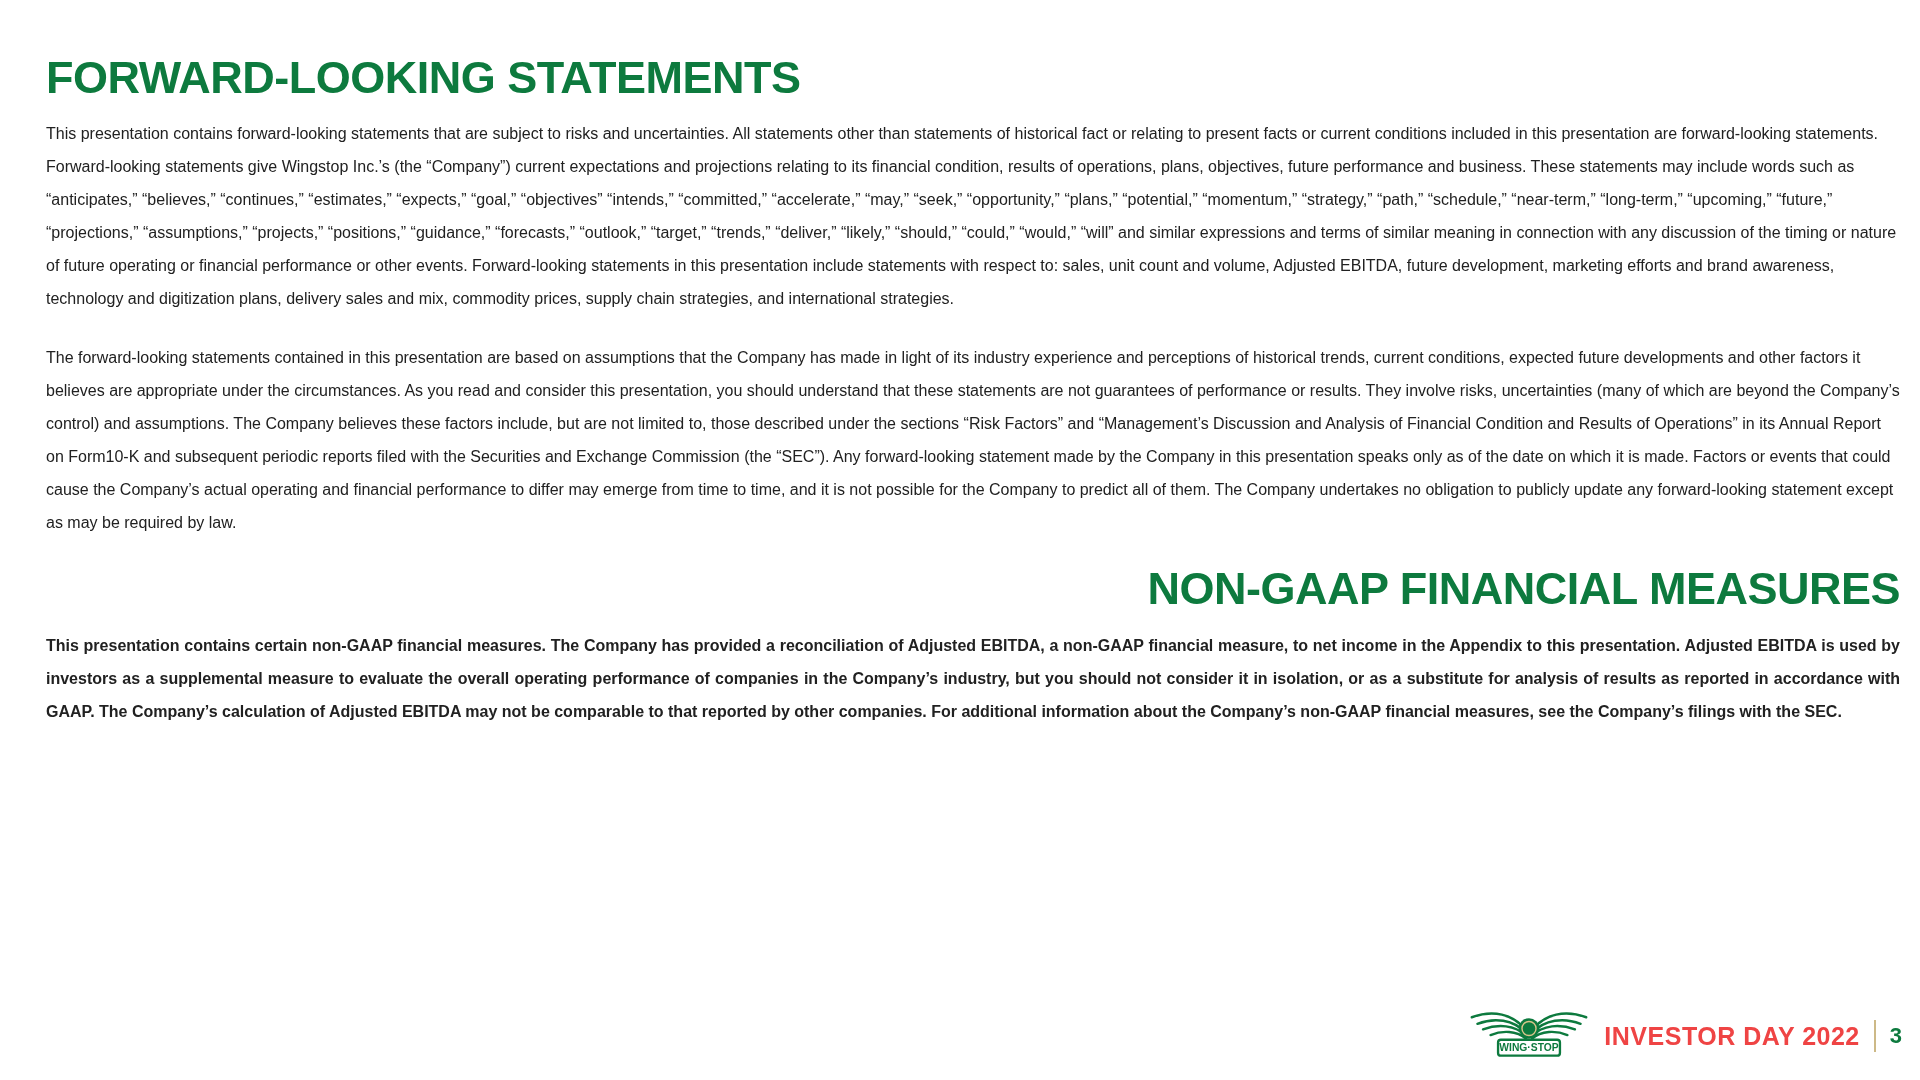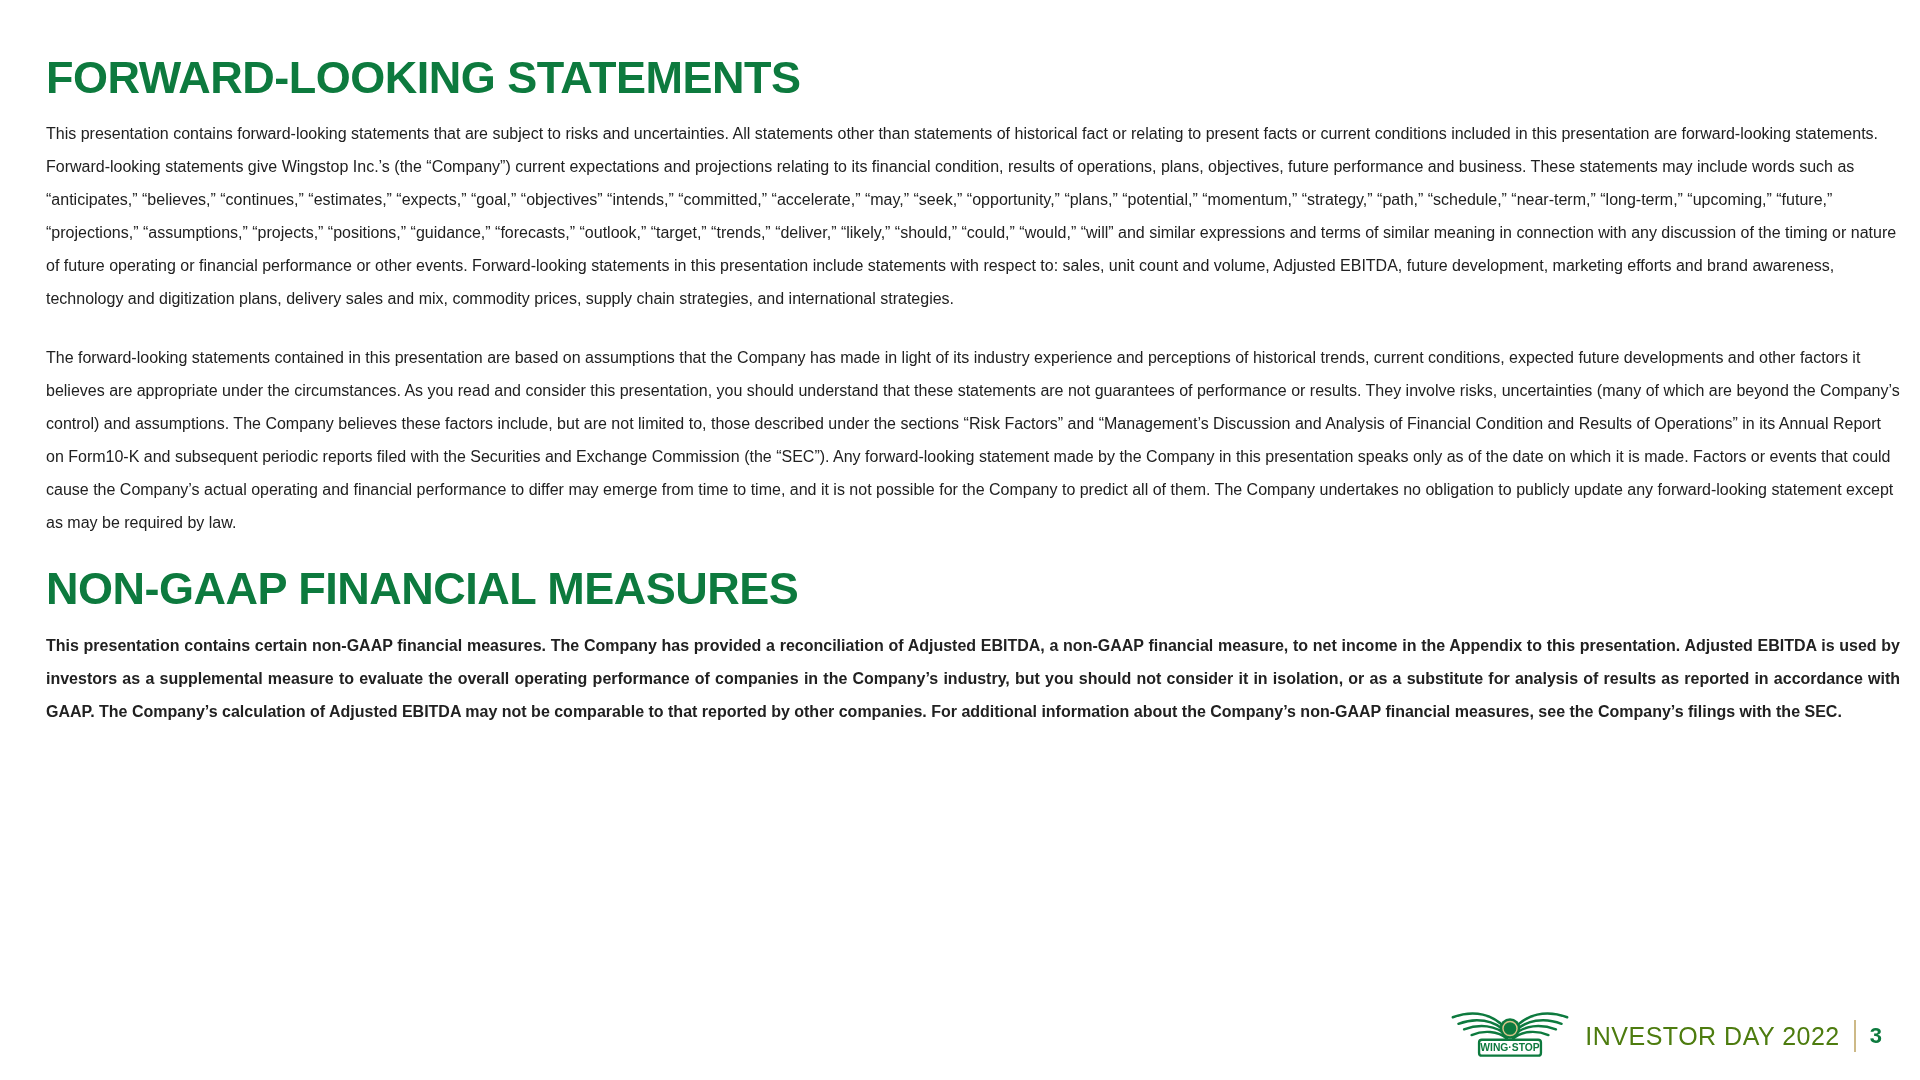--- a/index.html
+++ b/index.html
@@ -20,45 +20,46 @@
   .section-heading {
     color: #0d7a3e;
     font-size: 45px;
     font-weight: 800;
     letter-spacing: -0.5px;
     line-height: 1.05;
     margin-bottom: 16px;
   }
   .section + .section .section-heading {
     margin-top: 18px;
+    text-align: right;
   }
   p.body-par {
     font-size: 16px;
     line-height: 33px;
     color: #212121;
     margin-bottom: 26px;
     max-width: 1856px;
   }
   p.body-par.justified {
     text-align: justify;
     font-weight: bold;
   }
   .footer {
     position: absolute;
-    right: 34px;
+    right: 14px;
     bottom: 14px;
     display: flex;
     align-items: center;
     gap: 14px;
   }
   .logo-wrap { display: flex; align-items: center; }
   .footer-event {
-    color: #4d7c0f;
+    color: #ef4444;
     font-size: 25px;
-    font-weight: 400;
+    font-weight: 700;
     letter-spacing: 0.5px;
     white-space: nowrap;
   }
   .footer-divider {
     width: 2px;
     height: 32px;
     background: #cdb987;
   }
   .footer-page-number {
     color: #0d7a3e;

